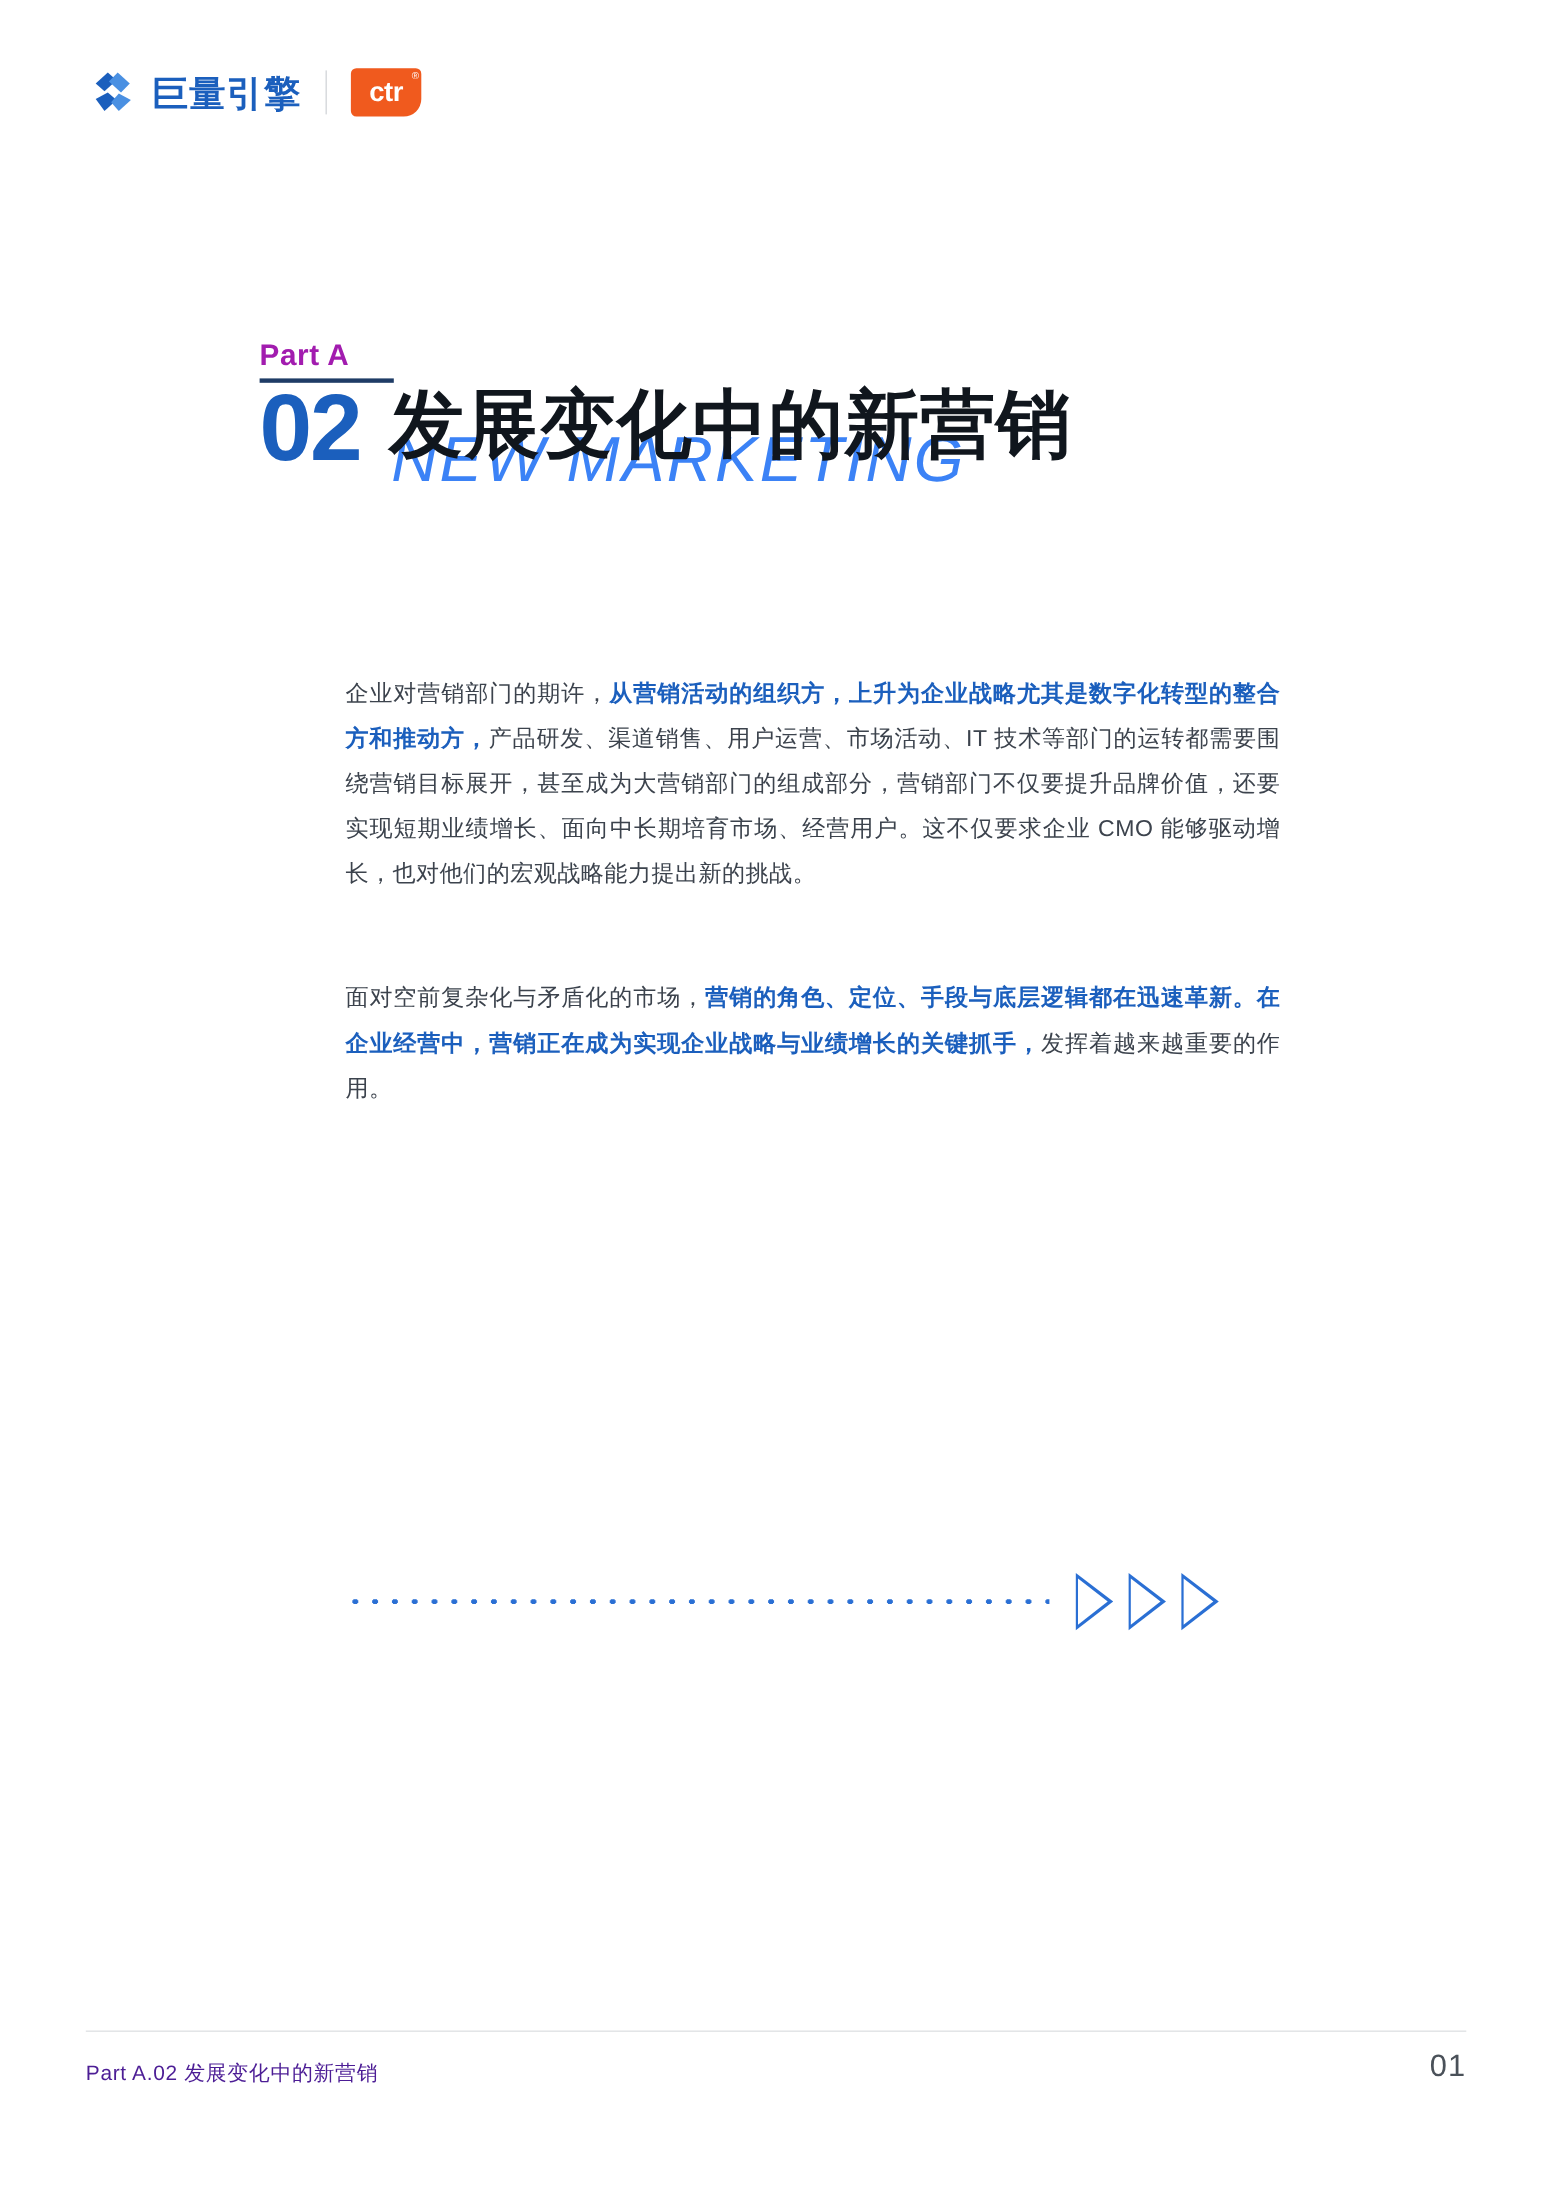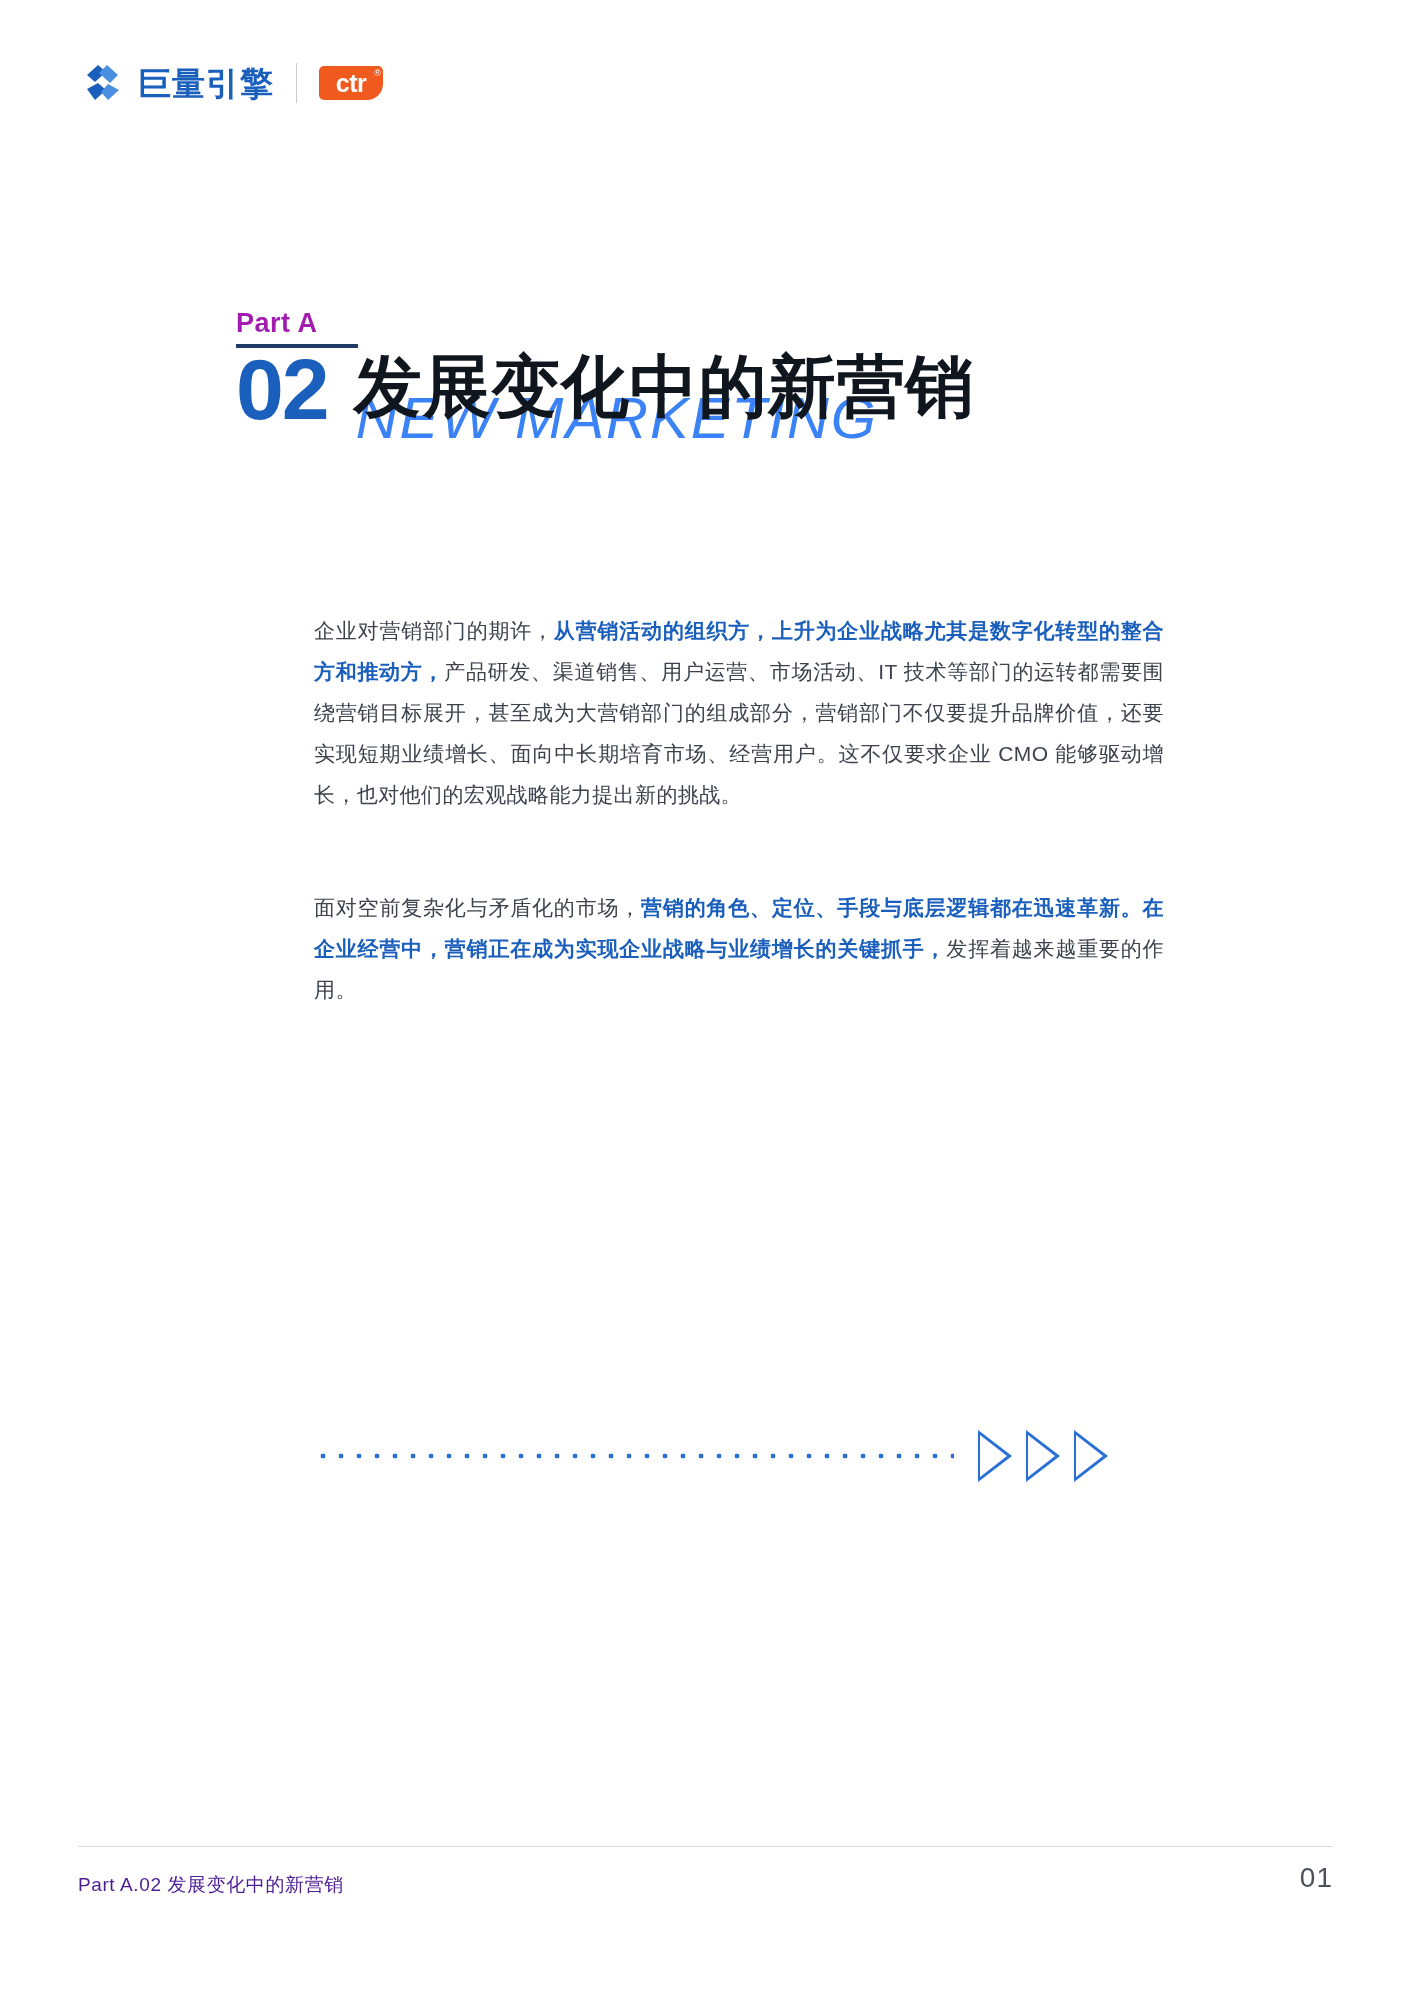--- a/index.html
+++ b/index.html
@@ -32,21 +32,21 @@
     letter-spacing: 1px;
     line-height: 1;
   }
   .divider-v {
     width: 1px;
     height: 40px;
     background: #c9ccd1;
   }
   .ctr-logo {
     width: 64px;
-    height: 34px;
+    height: 44px;
     background: #f05a1e;
     border-radius: 5px 5px 16px 5px;
     position: relative;
     display: flex;
     align-items: center;
     justify-content: center;
   }
   .ctr-logo .ctr-txt {
     color: #ffffff;
     font-size: 25px;

